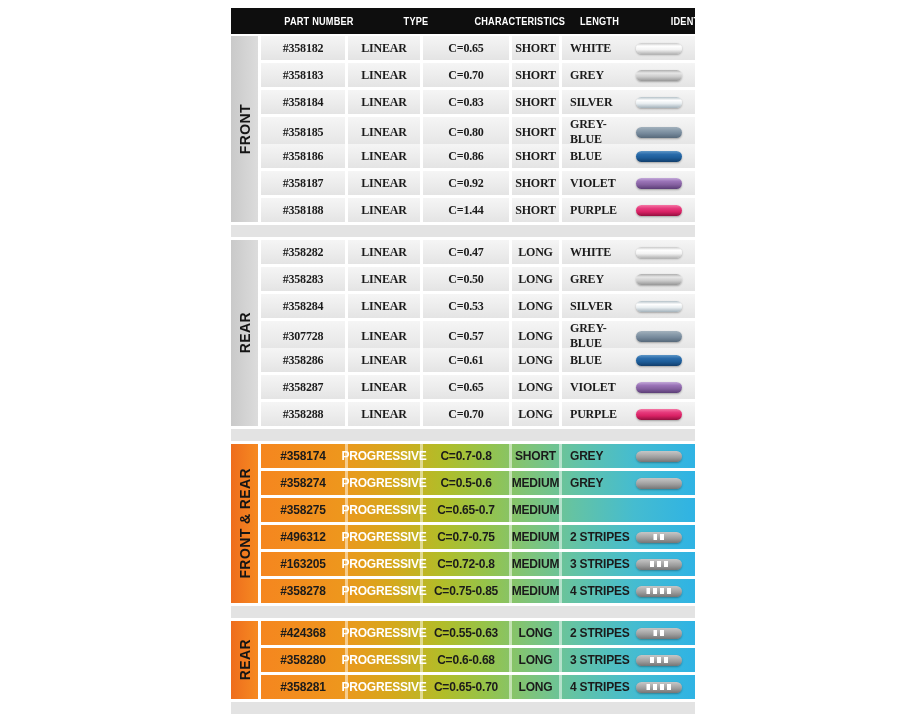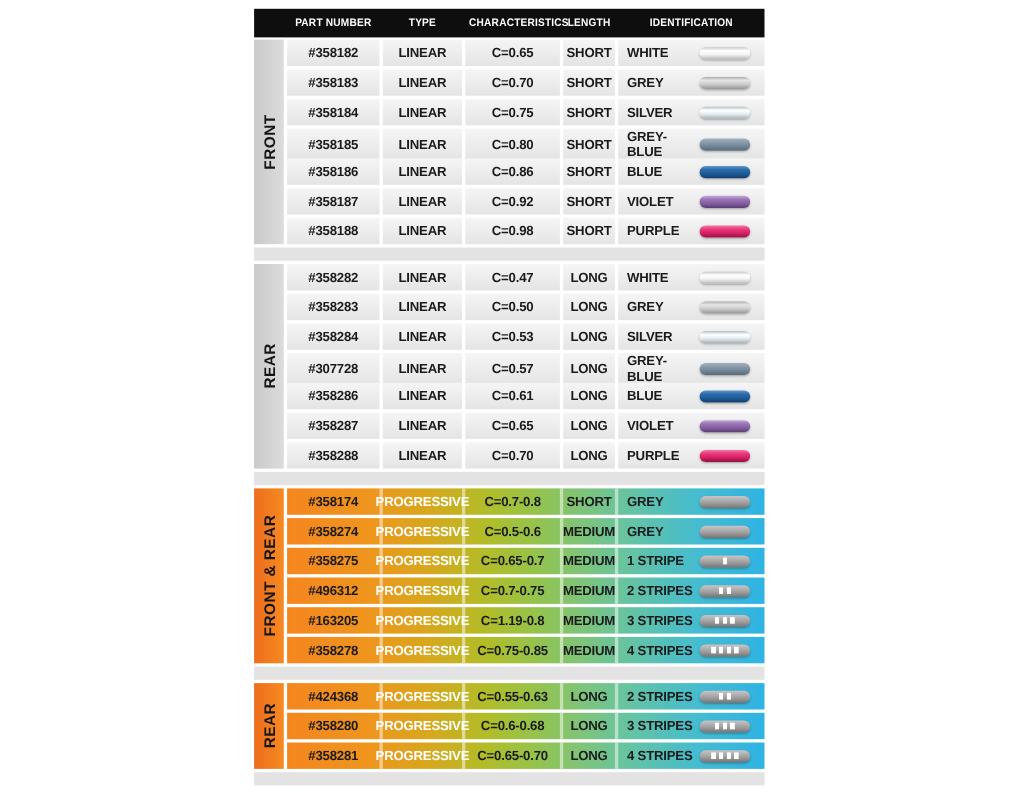--- a/index.html
+++ b/index.html
@@ -2,35 +2,35 @@
 <html><head>
 <meta charset="utf-8">
 <style>
   html,body{margin:0;padding:0;background:#fff;}
   .canvas{position:relative;width:920px;height:720px;background:#ffffff;overflow:hidden;
           font-family:"Liberation Sans",sans-serif;-webkit-font-smoothing:antialiased;}
   .table{position:absolute;left:231px;top:8px;width:464px;}
 
   
   .hdr{height:26px;background:#0e0e0e;display:grid;
-       grid-template-columns:27px 84px 72px 86px 47px 133px;column-gap:3px;align-items:center;}
+       grid-template-columns:27px 84px 72px 86px 47px 133px;column-gap:19px;align-items:center;}
   .hdr .hc{color:#ffffff;font-size:10px;font-weight:700;letter-spacing:.2px;text-align:center;
            transform:scaleX(.92);}
 
   
   .sect{display:flex;column-gap:3px;margin-top:2px;}
   .band{width:27px;display:flex;align-items:center;justify-content:center;}
   .band.lin{background:linear-gradient(90deg,#c9c9c9,#dcdcdc);}
   .band.pro{background:linear-gradient(90deg,#ee6d1d,#f68a21);}
   .band span{writing-mode:vertical-rl;transform:rotate(180deg);font-weight:700;color:#151515;
              font-size:14px;letter-spacing:.4px;white-space:nowrap;transform-origin:center;}
   .rows{flex:1;display:flex;flex-direction:column;row-gap:3px;}
 
   
-  .row{height:24px;display:grid;grid-template-columns:84px 72px 86px 47px 1fr;column-gap:3px;}
+  .row{height:24px;display:grid;grid-template-columns:84px 72px 86px 47px 1fr;column-gap:3px;font-family:Liberation Serif, serif;}
   .cell{display:flex;align-items:center;justify-content:center;
         background:linear-gradient(180deg,#f5f5f5 0%,#ececec 55%,#e4e4e4 100%);
         font-size:12px;font-weight:700;color:#1b1b1b;letter-spacing:-.2px;}
   .cell.ident{justify-content:flex-start;padding-left:8px;}
 
   
   .prow{height:24px;display:grid;grid-template-columns:87px 75px 89px 50px 1fr;
         background:linear-gradient(90deg,#f5861f 0%,#ee961d 18%,#d6a81d 30%,#b1bd29 42%,
                    #95c34b 52%,#7ec47b 62%,#64c3a4 72%,#45bcd0 86%,#2fb3e4 100%);}
   .prow .pc{display:flex;align-items:center;justify-content:center;font-size:12px;font-weight:700;
@@ -97,21 +97,21 @@
           <div class="cell">C=0.70</div>
           <div class="cell">SHORT</div>
           <div class="cell ident">
             <span>GREY</span>
             <span class="pill pg"></span>
           </div>
         </div>
         <div class="row">
           <div class="cell">#358184</div>
           <div class="cell">LINEAR</div>
-          <div class="cell">C=0.75</div>
+          <div class="cell">C=0.83</div>
           <div class="cell">SHORT</div>
           <div class="cell ident">
             <span>SILVER</span>
             <span class="pill psv"></span>
           </div>
         </div>
         <div class="row">
           <div class="cell">#358185</div>
           <div class="cell">LINEAR</div>
           <div class="cell">C=0.80</div>
@@ -137,21 +137,21 @@
           <div class="cell">C=0.92</div>
           <div class="cell">SHORT</div>
           <div class="cell ident">
             <span>VIOLET</span>
             <span class="pill pv"></span>
           </div>
         </div>
         <div class="row">
           <div class="cell">#358188</div>
           <div class="cell">LINEAR</div>
-          <div class="cell">C=0.98</div>
+          <div class="cell">C=1.44</div>
           <div class="cell">SHORT</div>
           <div class="cell ident">
             <span>PURPLE</span>
             <span class="pill pp"></span>
           </div>
         </div>
       </div>
     </div>
 
     <div class="strip"></div>
@@ -259,39 +259,35 @@
           <div class="pc ident">
             <span>GREY</span>
             <span class="pill pr s0"></span>
           </div>
         </div>
         <div class="prow">
           <div class="pc">#358275</div>
           <div class="pc wt">PROGRESSIVE</div>
           <div class="pc">C=0.65-0.7</div>
           <div class="pc">MEDIUM</div>
-          <div class="pc ident">
-            <span>1 STRIPE</span>
-            <span class="pill pr s1"></span>
-          </div>
         </div>
         <div class="prow">
           <div class="pc">#496312</div>
           <div class="pc wt">PROGRESSIVE</div>
           <div class="pc">C=0.7-0.75</div>
           <div class="pc">MEDIUM</div>
           <div class="pc ident">
             <span>2 STRIPES</span>
             <span class="pill pr s2"></span>
           </div>
         </div>
         <div class="prow">
           <div class="pc">#163205</div>
           <div class="pc wt">PROGRESSIVE</div>
-          <div class="pc">C=1.19-0.8</div>
+          <div class="pc">C=0.72-0.8</div>
           <div class="pc">MEDIUM</div>
           <div class="pc ident">
             <span>3 STRIPES</span>
             <span class="pill pr s3"></span>
           </div>
         </div>
         <div class="prow">
           <div class="pc">#358278</div>
           <div class="pc wt">PROGRESSIVE</div>
           <div class="pc">C=0.75-0.85</div>

